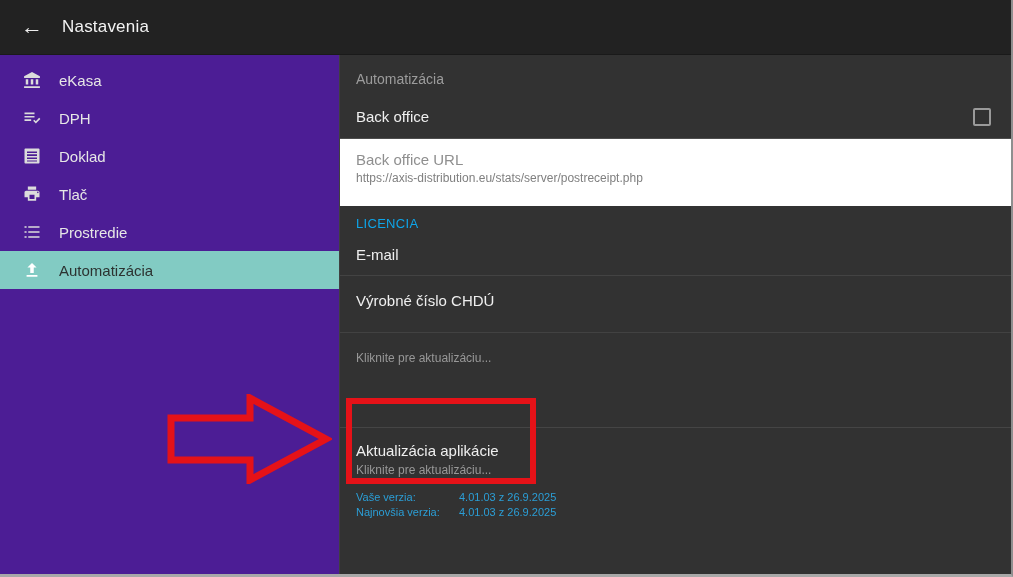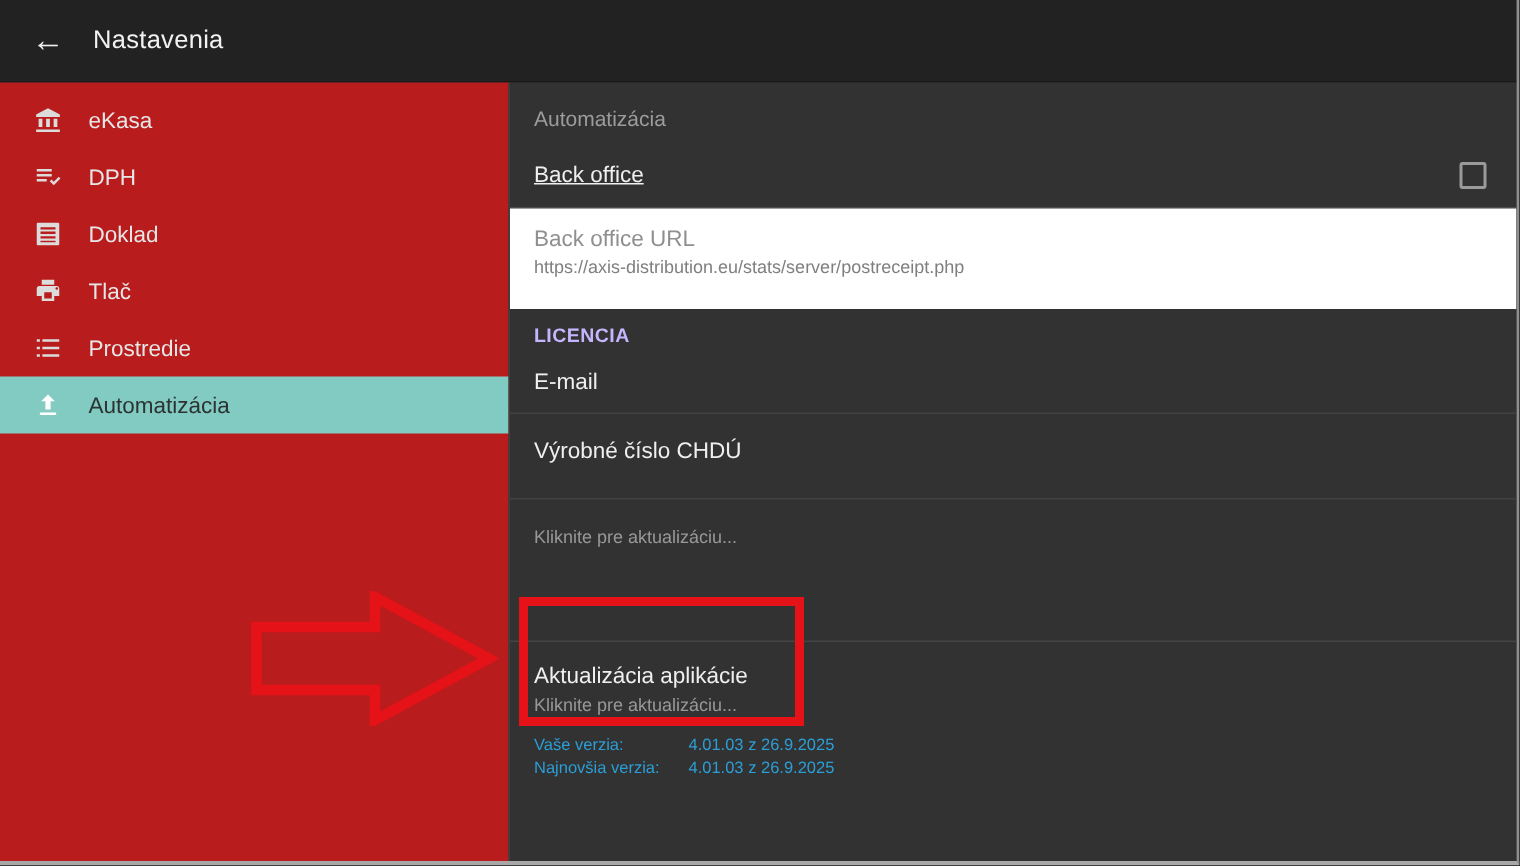--- a/index.html
+++ b/index.html
@@ -8,34 +8,34 @@
   .screen { position:relative; width:1013px; height:577px; background:#303030; overflow:hidden;
             border-right:2px solid #8f8f8f; border-bottom:3px solid #a8a8a8; }
   
   .appbar { position:absolute; left:0; top:0; width:100%; height:55px; background:#222222;
             display:flex; align-items:center; border-bottom:1px solid #1a1a1a; }
   .back { width:24px; height:24px; margin-left:20px; color:#eeeeee; font-size:22px; line-height:24px;
           text-align:center; cursor:pointer; }
   .appbar-title { color:#f2f2f2; font-size:17px; font-weight:normal; margin-left:18px; letter-spacing:.2px; }
   
   .panes { position:absolute; top:55px; left:0; right:0; bottom:0; display:flex; }
-  .sidebar { width:339px; background:#b91c1c; padding-top:6px; flex:none; }
+  .sidebar { width:339px; background:#4c1d95; padding-top:6px; flex:none; }
   .side-item { height:38px; display:flex; align-items:center; padding-left:22px; cursor:pointer; }
   .side-item .sicon { width:20px; height:20px; flex:none; color:#dcdcdc; }
   .side-item .slabel { margin-left:17px; font-size:15px; color:#e6e6e6; }
   .side-item.selected { background:#82cbc3; }
   .side-item.selected .slabel { color:#2c3331; }
   .side-item.selected .sicon { color:#ffffff; }
   .main { flex:1; background:#323232; border-left:1px solid rgba(255,255,255,0.07); position:relative; }
   
   .cat { padding:16px 16px 0 16px; font-size:14px; color:#9c9c9c; height:40px; }
-  .cat.teal { color:#c4b5fd; font-size:13px; font-weight:bold; height:28px; padding-top:10px; letter-spacing:.3px; }
+  .cat.teal { color:#0ea5e9; font-size:13px; font-weight:normal; height:28px; padding-top:10px; letter-spacing:.3px; }
   .row { position:relative; padding-left:16px; }
   .row-backoffice { height:44px; display:flex; align-items:center; border-bottom:1px solid #4d4d4d; }
-  .row-backoffice .rtitle { flex:1;text-decoration:underline; }
+  .row-backoffice .rtitle { flex:1; }
   .rtitle { font-size:15px; color:#efefef; }
   .rsub { font-size:12px; color:#989898; margin-top:4px; }
   .checkbox { width:18px; height:18px; border:2px solid #9a9a9a; border-radius:2px; margin-right:20px;
               background:transparent; cursor:pointer; flex:none; }
   .row-url { height:67px; background:#ffffff; padding-top:12px; }
   .row-url .rtitle { color:#8f8f8f; }
   .row-url .rsub { color:#7f7f7f; margin-top:3px; }
   .row-license { height:52px; padding-top:8px; border-bottom:1px solid #454545; }
   .row-email { height:42px; padding-top:12px; border-bottom:1px solid #434343; }
   .row-serial { height:57px; padding-top:16px; border-bottom:1px solid #424242; }

